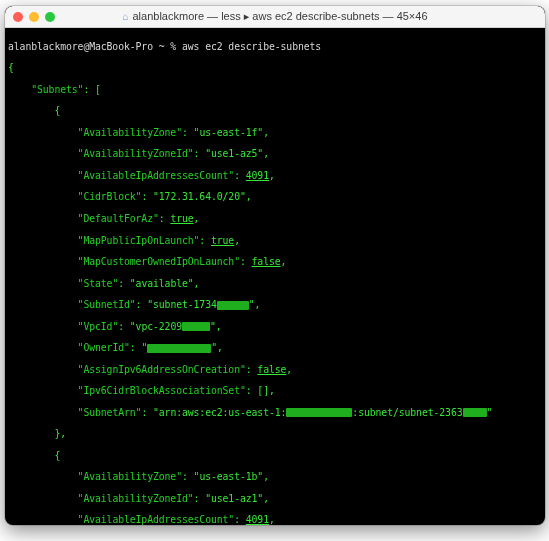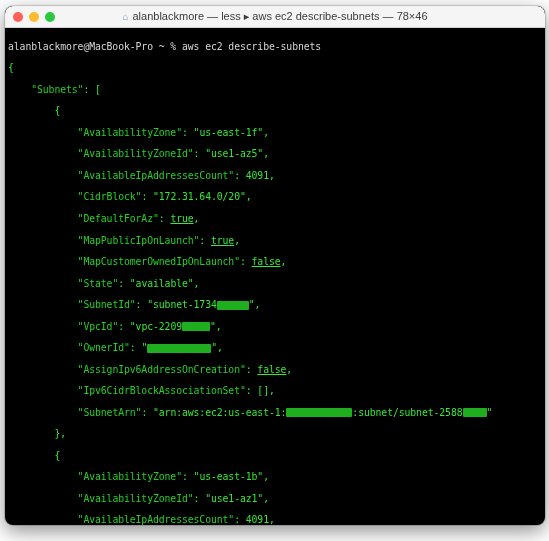--- a/index.html
+++ b/index.html
@@ -56,21 +56,21 @@
     overflow: hidden;
     white-space: pre;
     background: #000;
     border-radius: 11px;
   }
   .line { display: block; }
   .prompt-plain { color: #d8d8d8; }
   .key   { color: #24d024; }
   .str   { color: #35e835; }
   .bool  { color: #35e835; text-decoration: underline; }
-  .num   { color: #35e835; }
+  .num   { color: #35e835; text-decoration: underline; }
   .punct { color: #35e835; }
   .obf {
     display: inline-block;
     background: #1eae1e;
     color: #1eae1e;
     height: 9px;
     vertical-align: middle;
     border-radius: 1px;
     filter: blur(0.6px);
   }
@@ -81,21 +81,21 @@
 <div class="window">
 
   <div class="titlebar">
     <div class="traffic">
       <div class="tl-btn tl-close"></div>
       <div class="tl-btn tl-min"></div>
       <div class="tl-btn tl-max"></div>
     </div>
     <div class="title-wrap">
       <span class="home-icon">⌂</span>
-      <span>alanblackmore — less ▸ aws ec2 describe-subnets — 78×46</span>
+      <span>alanblackmore — less ▸ aws ec2 describe-subnets — 45×46</span>
     </div>
   </div>
 
   <div class="terminal">
 <span class="line"><span class="prompt-plain">alanblackmore@MacBook-Pro</span><span class="prompt-plain"> ~ % </span><span class="prompt-plain">aws ec2 describe-subnets</span></span>
 <span class="line"><span class="punct">{</span></span>
 <span class="line">    <span class="key">"Subnets"</span><span class="punct">: [</span></span>
 <span class="line">        <span class="punct">{</span></span>
 <span class="line">            <span class="key">"AvailabilityZone"</span><span class="punct">: </span><span class="str">"us-east-1f"</span><span class="punct">,</span></span>
 <span class="line">            <span class="key">"AvailabilityZoneId"</span><span class="punct">: </span><span class="str">"use1-az5"</span><span class="punct">,</span></span>
@@ -103,21 +103,21 @@
 <span class="line">            <span class="key">"CidrBlock"</span><span class="punct">: </span><span class="str">"172.31.64.0/20"</span><span class="punct">,</span></span>
 <span class="line">            <span class="key">"DefaultForAz"</span><span class="punct">: </span><span class="bool">true</span><span class="punct">,</span></span>
 <span class="line">            <span class="key">"MapPublicIpOnLaunch"</span><span class="punct">: </span><span class="bool">true</span><span class="punct">,</span></span>
 <span class="line">            <span class="key">"MapCustomerOwnedIpOnLaunch"</span><span class="punct">: </span><span class="bool">false</span><span class="punct">,</span></span>
 <span class="line">            <span class="key">"State"</span><span class="punct">: </span><span class="str">"available"</span><span class="punct">,</span></span>
 <span class="line">            <span class="key">"SubnetId"</span><span class="punct">: </span><span class="str">"subnet-1734</span><span class="obf" style="width:32px"></span><span class="punct">",</span></span>
 <span class="line">            <span class="key">"VpcId"</span><span class="punct">: </span><span class="str">"vpc-2209</span><span class="obf" style="width:28px"></span><span class="punct">",</span></span>
 <span class="line">            <span class="key">"OwnerId"</span><span class="punct">: </span><span class="str">"</span><span class="obf" style="width:64px"></span><span class="punct">",</span></span>
 <span class="line">            <span class="key">"AssignIpv6AddressOnCreation"</span><span class="punct">: </span><span class="bool">false</span><span class="punct">,</span></span>
 <span class="line">            <span class="key">"Ipv6CidrBlockAssociationSet"</span><span class="punct">: </span><span class="punct">[]</span><span class="punct">,</span></span>
-<span class="line">            <span class="key">"SubnetArn"</span><span class="punct">: </span><span class="str">"arn:aws:ec2:us-east-1:</span><span class="obf" style="width:66px"></span><span class="str">:subnet/subnet-2588</span><span class="obf" style="width:24px"></span><span class="punct">"</span></span>
+<span class="line">            <span class="key">"SubnetArn"</span><span class="punct">: </span><span class="str">"arn:aws:ec2:us-east-1:</span><span class="obf" style="width:66px"></span><span class="str">:subnet/subnet-2363</span><span class="obf" style="width:24px"></span><span class="punct">"</span></span>
 <span class="line">        <span class="punct">},</span></span>
 <span class="line">        <span class="punct">{</span></span>
 <span class="line">            <span class="key">"AvailabilityZone"</span><span class="punct">: </span><span class="str">"us-east-1b"</span><span class="punct">,</span></span>
 <span class="line">            <span class="key">"AvailabilityZoneId"</span><span class="punct">: </span><span class="str">"use1-az1"</span><span class="punct">,</span></span>
 <span class="line">            <span class="key">"AvailableIpAddressesCount"</span><span class="punct">: </span><span class="num">4091</span><span class="punct">,</span></span>
 
 
 
 
 

